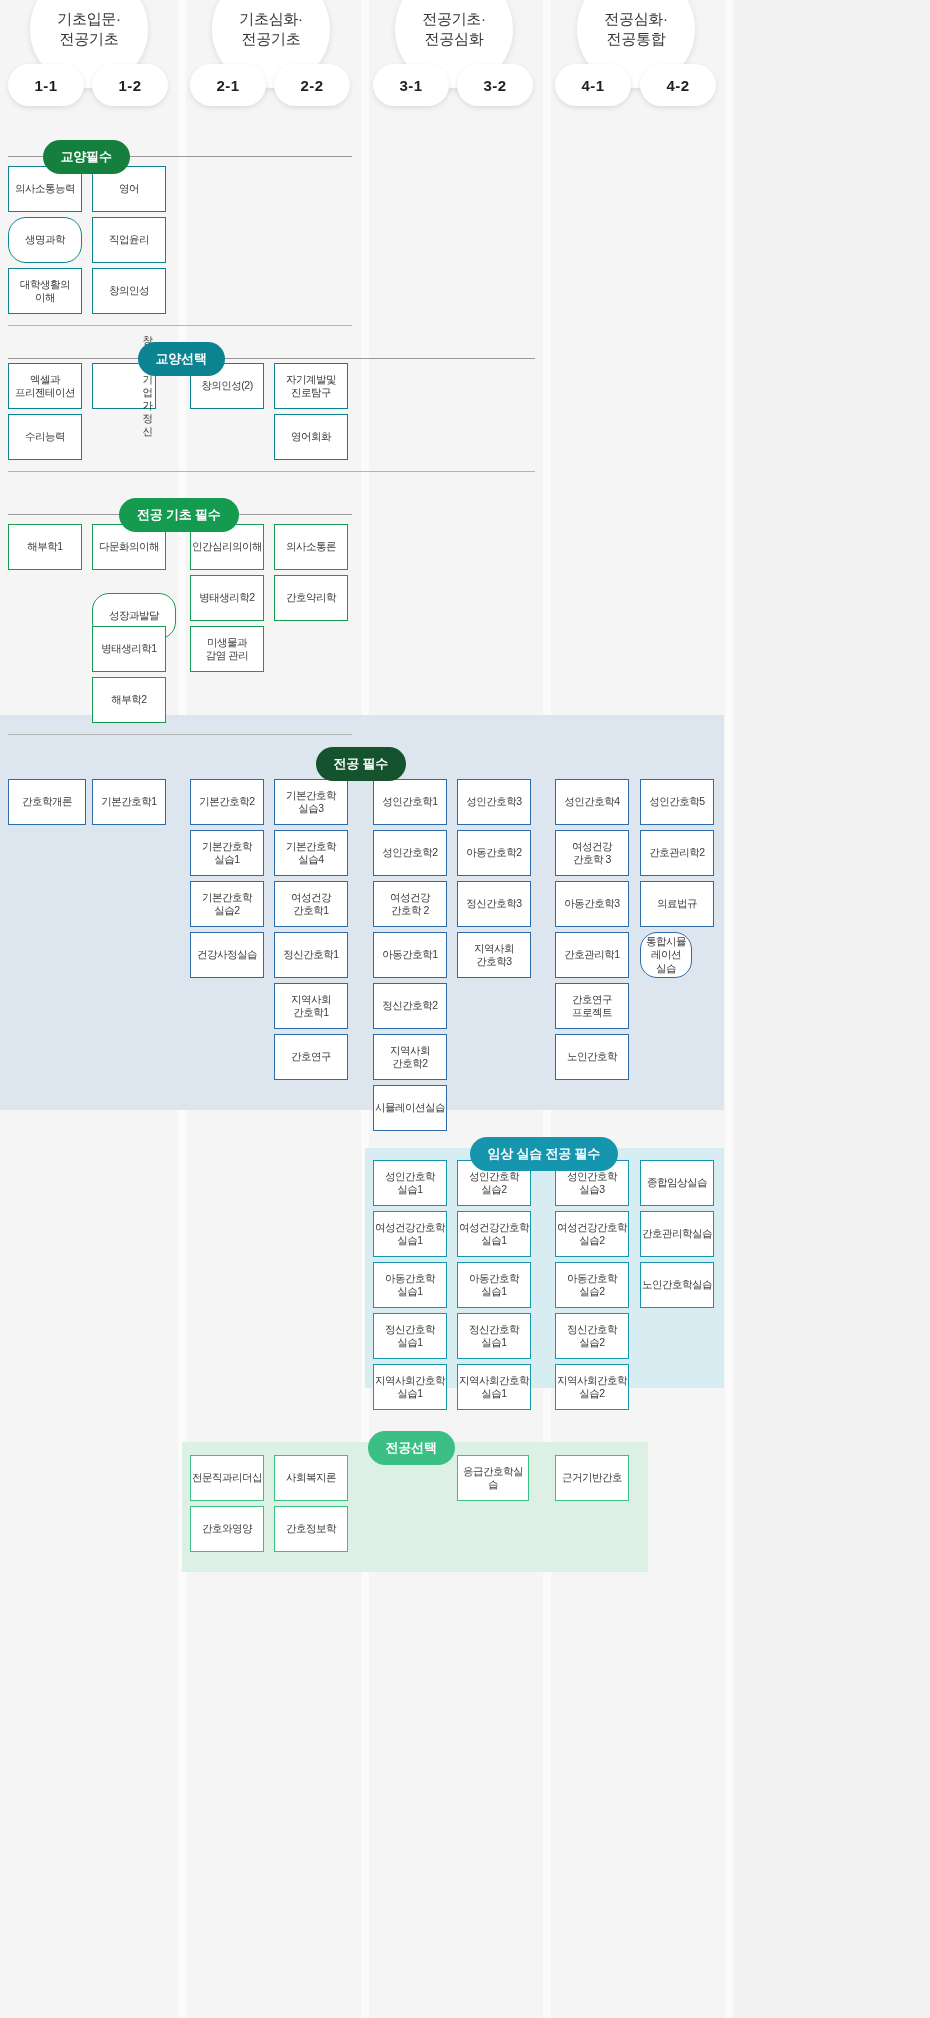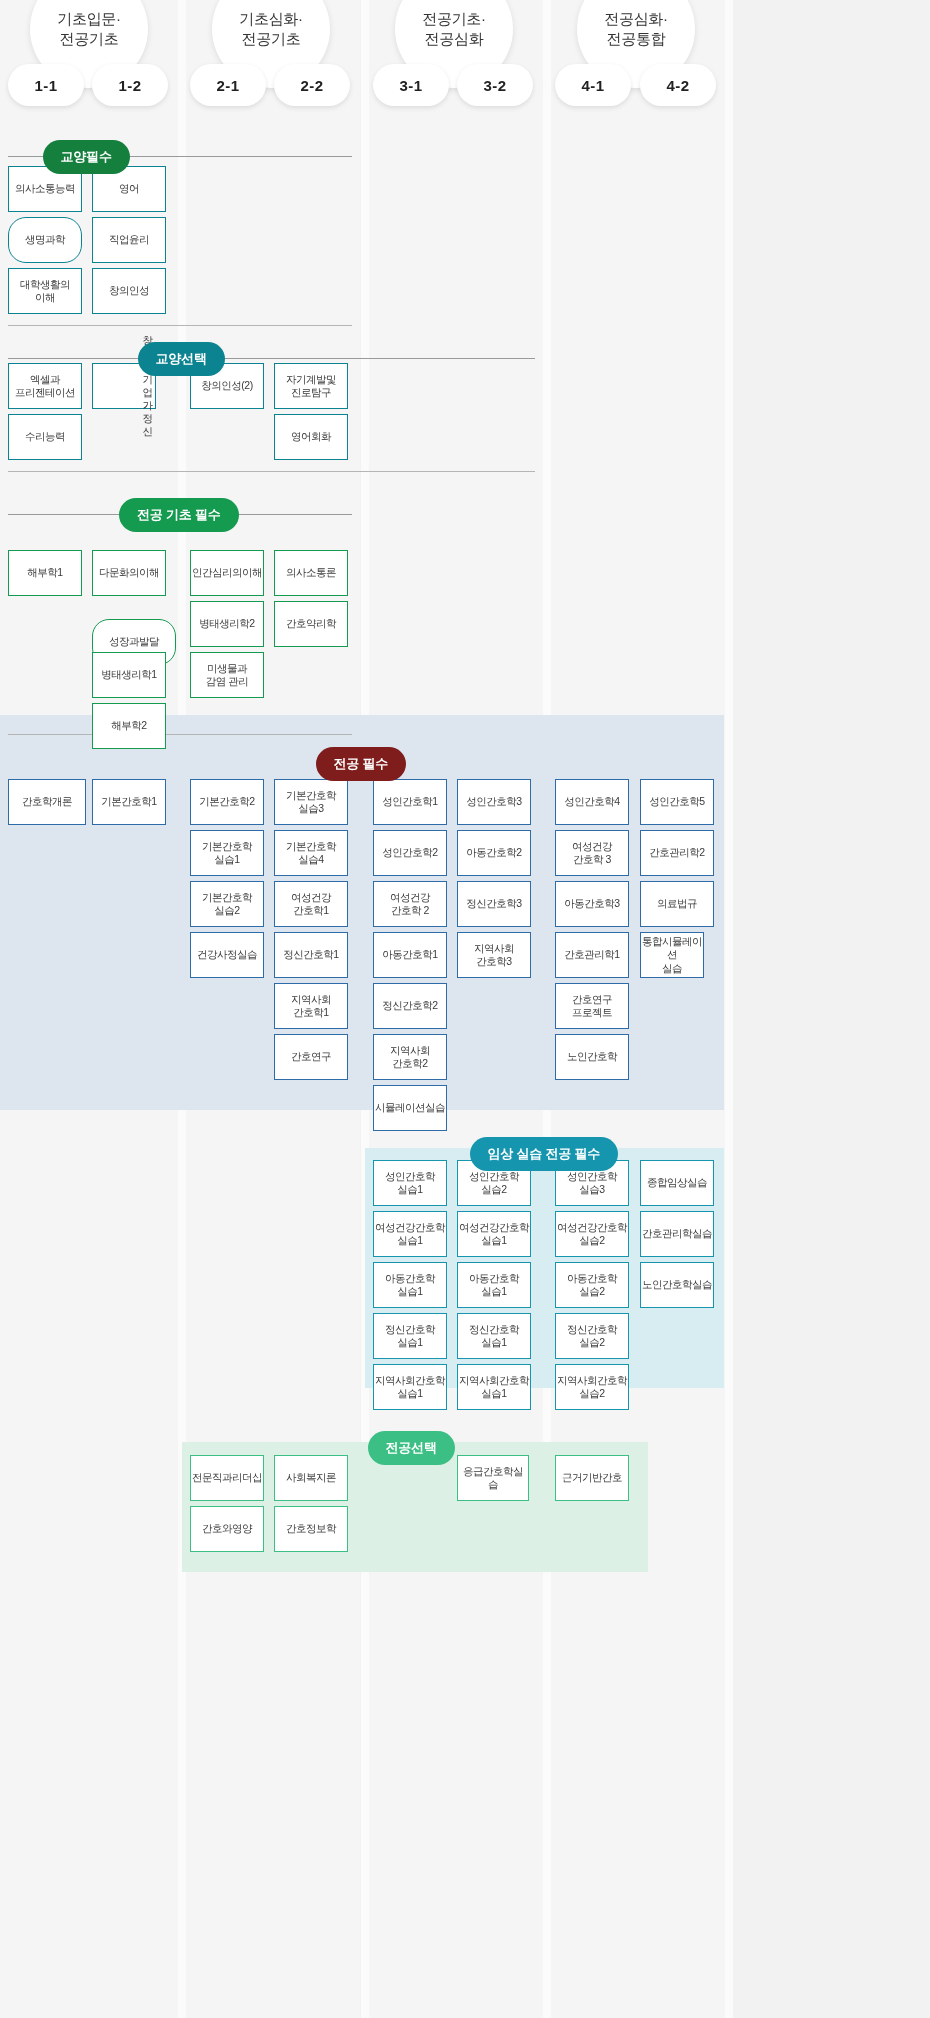--- a/index.html
+++ b/index.html
@@ -113,21 +113,21 @@
     justify-content: center;
     text-align: center;
     font-size: 10.5px;
     line-height: 1.25;
     color: #3a3a3a;
     letter-spacing: -0.5px;
     padding: 2px 1px;
     z-index: 4;
   }
   .course.teal  { border-color: #0b7b8a; }
-  .course.green { border-color: #169b55; margin-top: 26px; }
+  .course.green { border-color: #169b55; }
   .course.blue  { border-color: #3b74b0; }
   .course.cyan  { border-color: #1593ab; }
   .course.mint  { border-color: #2fae77; }
 </style>
 </head>
 <body>
 
 <div id="root">
     <div class="band" style="left: 0px; width: 178px;"></div>
     <div class="band" style="left: 182px; width: 178px;"></div>
@@ -186,21 +186,21 @@
     <div class="course green" style="border-color: rgb(20, 155, 79); left: 92px; top: 593px; width: 84px; height: 46px; border-radius: 17px;">성장과발달</div>
     <div class="course green" style="border-color: rgb(20, 155, 79); left: 92px; top: 626px; width: 74px; height: 46px;">병태생리학1</div>
     <div class="course green" style="border-color: rgb(20, 155, 79); left: 92px; top: 677px; width: 74px; height: 46px;">해부학2</div>
     <div class="course green" style="border-color: rgb(20, 155, 79); left: 190px; top: 524px; width: 74px; height: 46px;">인간심리의이해</div>
     <div class="course green" style="border-color: rgb(20, 155, 79); left: 190px; top: 575px; width: 74px; height: 46px;">병태생리학2</div>
     <div class="course green" style="border-color: rgb(20, 155, 79); left: 190px; top: 626px; width: 74px; height: 46px;">미생물과<br>감염 관리</div>
     <div class="course green" style="border-color: rgb(20, 155, 79); left: 274px; top: 524px; width: 74px; height: 46px;">의사소통론</div>
     <div class="course green" style="border-color: rgb(20, 155, 79); left: 274px; top: 575px; width: 74px; height: 46px;">간호약리학</div>
     <div class="rule light" style="left: 8px; top: 734px; width: 344px;"></div>
     <div class="tint" style="left: 0px; top: 715px; width: 724px; height: 395px; background: rgb(221, 229, 238);"></div>
-    <div class="sec-badge" style="background: #7f1d1d; top: 747px; left: 315.5px;">전공 필수</div>
+    <div class="sec-badge" style="background: #14532d; top: 747px; left: 315.5px;">전공 필수</div>
     <div class="course blue" style="border-color: rgb(45, 108, 168); left: 8px; top: 779px; width: 78px; height: 46px;">간호학개론</div>
     <div class="course blue" style="border-color: rgb(45, 108, 168); left: 92px; top: 779px; width: 74px; height: 46px;">기본간호학1</div>
     <div class="course blue" style="border-color: rgb(45, 108, 168); left: 190px; top: 779px; width: 74px; height: 46px;">기본간호학2</div>
     <div class="course blue" style="border-color: rgb(45, 108, 168); left: 190px; top: 830px; width: 74px; height: 46px;">기본간호학<br>실습1</div>
     <div class="course blue" style="border-color: rgb(45, 108, 168); left: 190px; top: 881px; width: 74px; height: 46px;">기본간호학<br>실습2</div>
     <div class="course blue" style="border-color: rgb(45, 108, 168); left: 190px; top: 932px; width: 74px; height: 46px;">건강사정실습</div>
     <div class="course blue" style="border-color: rgb(45, 108, 168); left: 274px; top: 779px; width: 74px; height: 46px;">기본간호학<br>실습3</div>
     <div class="course blue" style="border-color: rgb(45, 108, 168); left: 274px; top: 830px; width: 74px; height: 46px;">기본간호학<br>실습4</div>
     <div class="course blue" style="border-color: rgb(45, 108, 168); left: 274px; top: 881px; width: 74px; height: 46px;">여성건강<br>간호학1</div>
     <div class="course blue" style="border-color: rgb(45, 108, 168); left: 274px; top: 932px; width: 74px; height: 46px;">정신간호학1</div>
@@ -219,21 +219,21 @@
     <div class="course blue" style="border-color: rgb(45, 108, 168); left: 457px; top: 932px; width: 74px; height: 46px;">지역사회<br>간호학3</div>
     <div class="course blue" style="border-color: rgb(45, 108, 168); left: 555px; top: 779px; width: 74px; height: 46px;">성인간호학4</div>
     <div class="course blue" style="border-color: rgb(45, 108, 168); left: 555px; top: 830px; width: 74px; height: 46px;">여성건강<br>간호학 3</div>
     <div class="course blue" style="border-color: rgb(45, 108, 168); left: 555px; top: 881px; width: 74px; height: 46px;">아동간호학3</div>
     <div class="course blue" style="border-color: rgb(45, 108, 168); left: 555px; top: 932px; width: 74px; height: 46px;">간호관리학1</div>
     <div class="course blue" style="border-color: rgb(45, 108, 168); left: 555px; top: 983px; width: 74px; height: 46px;">간호연구<br>프로젝트</div>
     <div class="course blue" style="border-color: rgb(45, 108, 168); left: 555px; top: 1034px; width: 74px; height: 46px;">노인간호학</div>
     <div class="course blue" style="border-color: rgb(45, 108, 168); left: 640px; top: 779px; width: 74px; height: 46px;">성인간호학5</div>
     <div class="course blue" style="border-color: rgb(45, 108, 168); left: 640px; top: 830px; width: 74px; height: 46px;">간호관리학2</div>
     <div class="course blue" style="border-color: rgb(45, 108, 168); left: 640px; top: 881px; width: 74px; height: 46px;">의료법규</div>
-    <div class="course blue" style="border-color: rgb(45, 108, 168); left: 640px; top: 932px; width: 64px; height: 46px;">통합시뮬레이션<br>실습</div>
+    <div class="course blue" style="border-color: rgb(45, 108, 168); left: 640px; top: 932px; width: 52px; height: 46px; border-radius: 17px;">통합시뮬레이션<br>실습</div>
     <div class="tint" style="left: 365px; top: 1148px; width: 359px; height: 240px; background: rgb(215, 237, 242);"></div>
     <div class="sec-badge" style="background: rgb(21, 150, 174); top: 1137px; left: 469.5px;">임상 실습 전공 필수</div>
     <div class="course cyan" style="border-color: rgb(21, 150, 174); left: 373px; top: 1160px; width: 74px; height: 46px;">성인간호학<br>실습1</div>
     <div class="course cyan" style="border-color: rgb(21, 150, 174); left: 373px; top: 1211px; width: 74px; height: 46px;">여성건강간호학<br>실습1</div>
     <div class="course cyan" style="border-color: rgb(21, 150, 174); left: 373px; top: 1262px; width: 74px; height: 46px;">아동간호학<br>실습1</div>
     <div class="course cyan" style="border-color: rgb(21, 150, 174); left: 373px; top: 1313px; width: 74px; height: 46px;">정신간호학<br>실습1</div>
     <div class="course cyan" style="border-color: rgb(21, 150, 174); left: 373px; top: 1364px; width: 74px; height: 46px;">지역사회간호학<br>실습1</div>
     <div class="course cyan" style="border-color: rgb(21, 150, 174); left: 457px; top: 1160px; width: 74px; height: 46px;">성인간호학<br>실습2</div>
     <div class="course cyan" style="border-color: rgb(21, 150, 174); left: 457px; top: 1211px; width: 74px; height: 46px;">여성건강간호학<br>실습1</div>
     <div class="course cyan" style="border-color: rgb(21, 150, 174); left: 457px; top: 1262px; width: 74px; height: 46px;">아동간호학<br>실습1</div>

